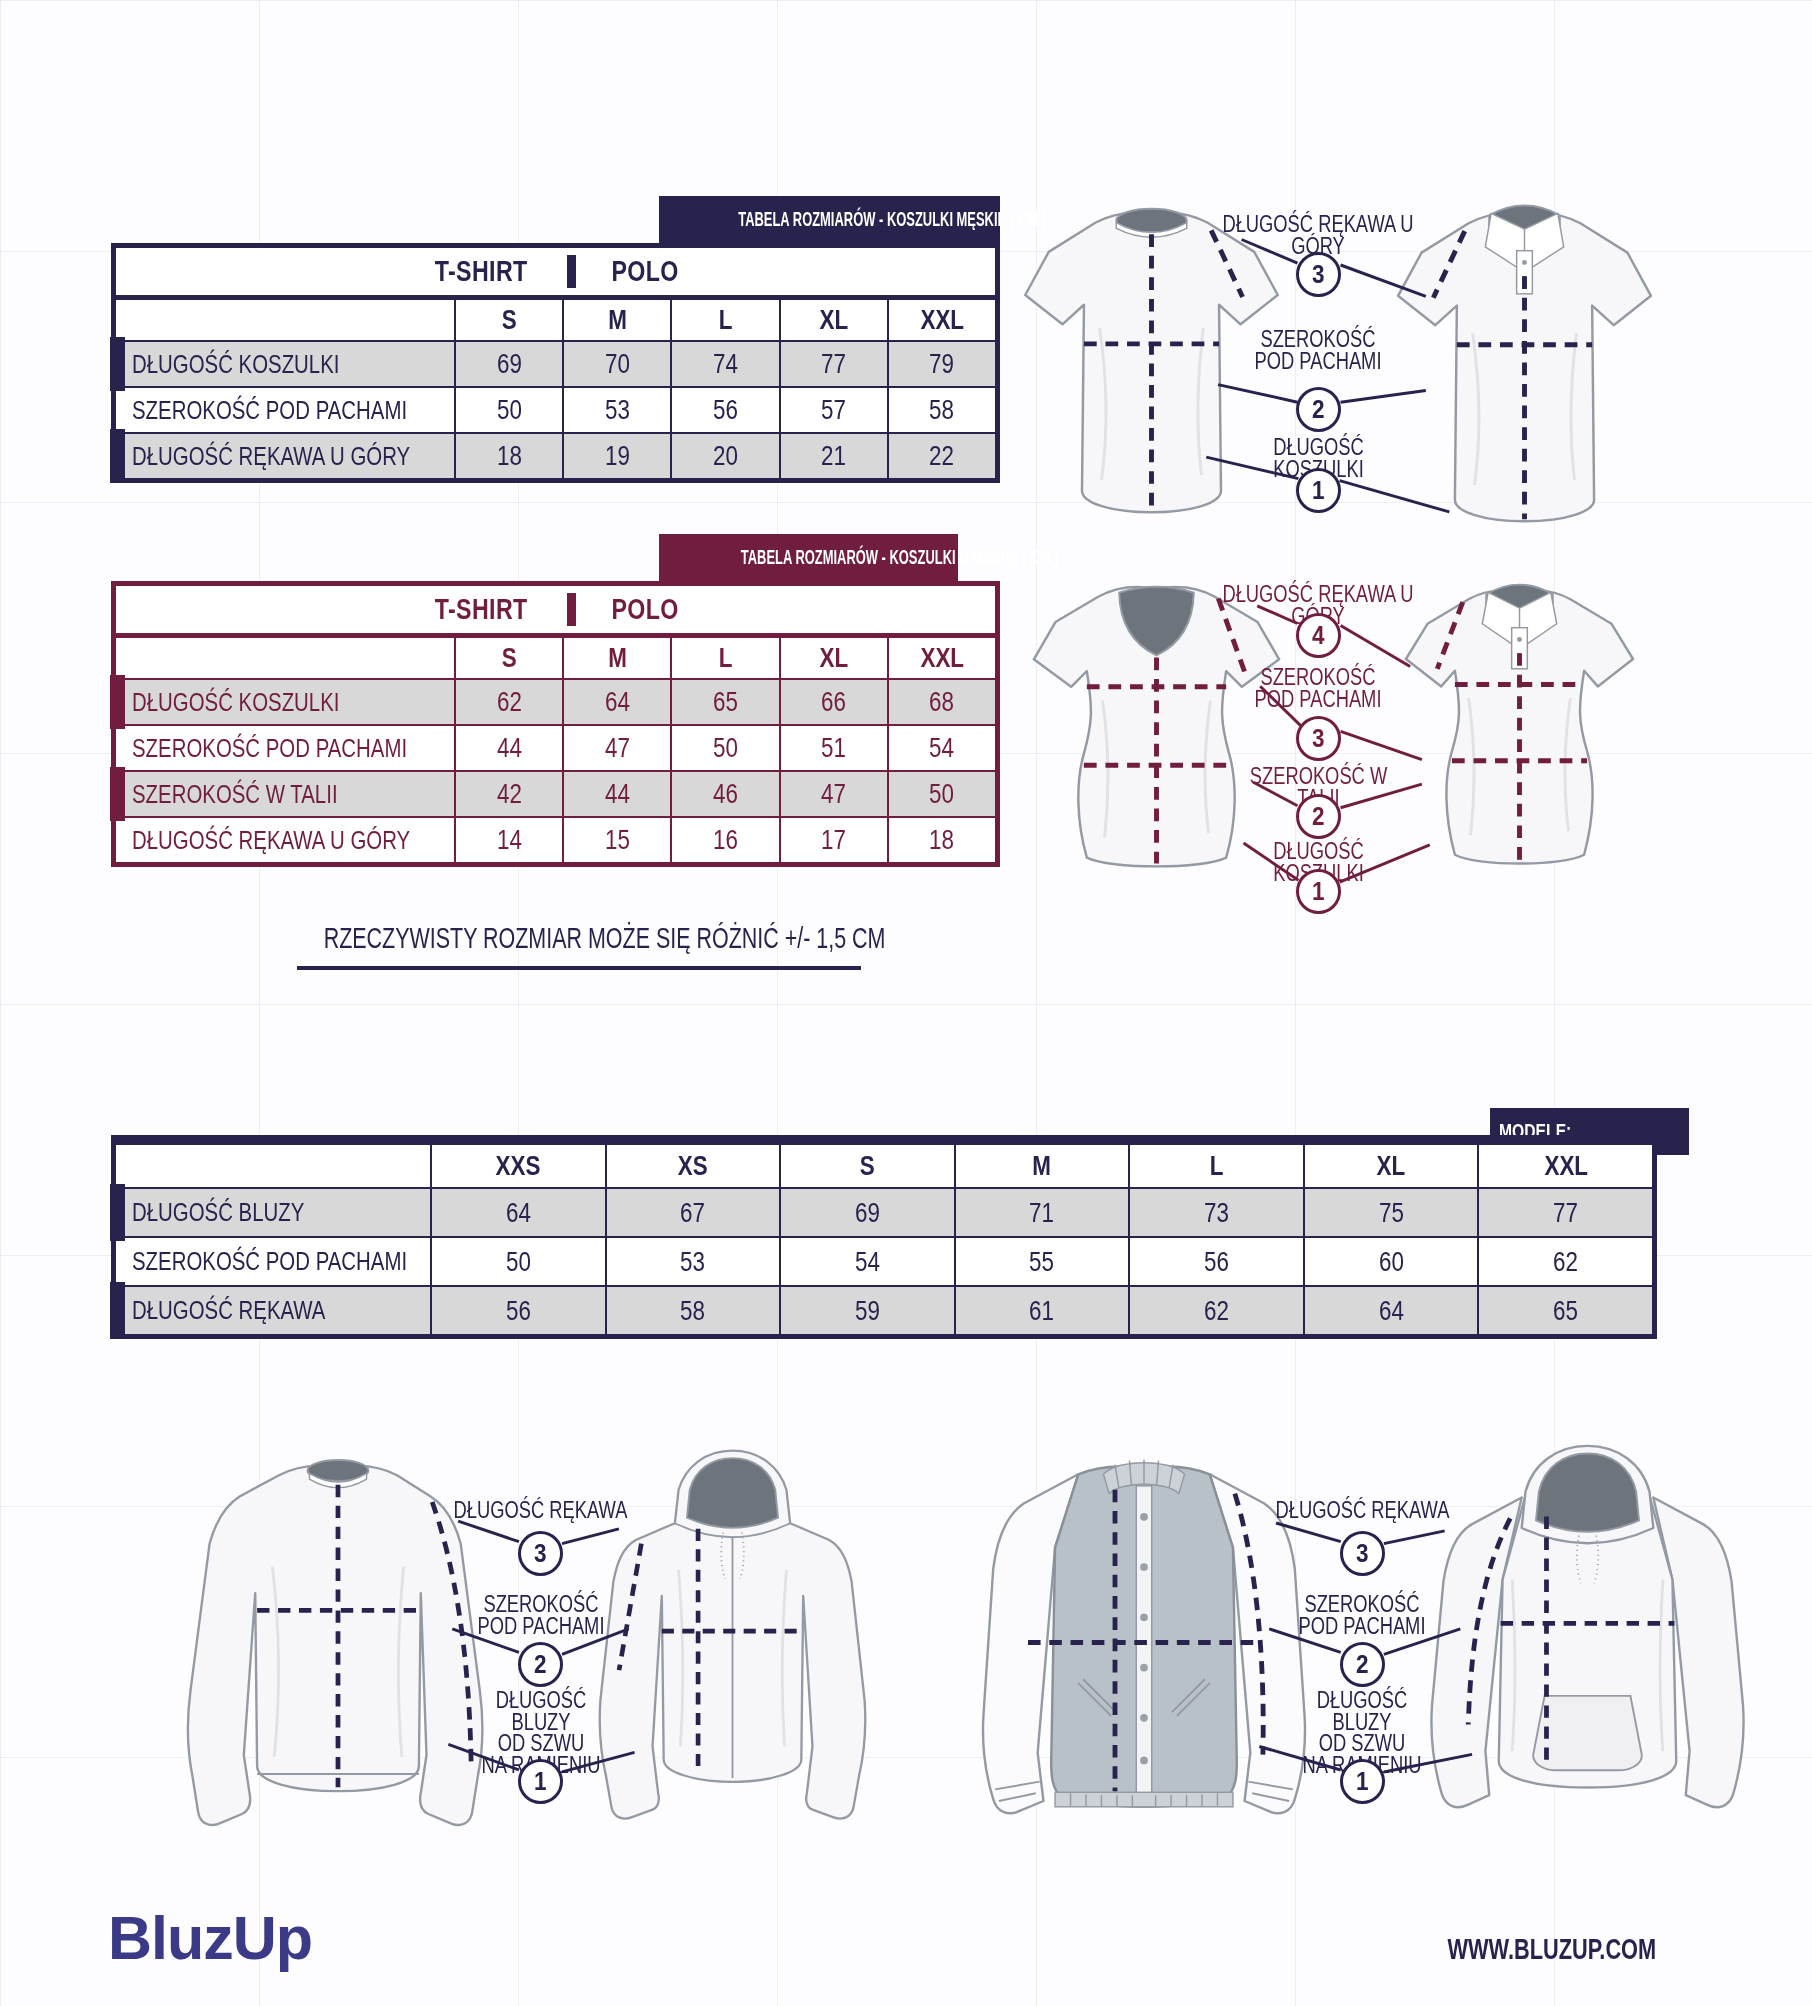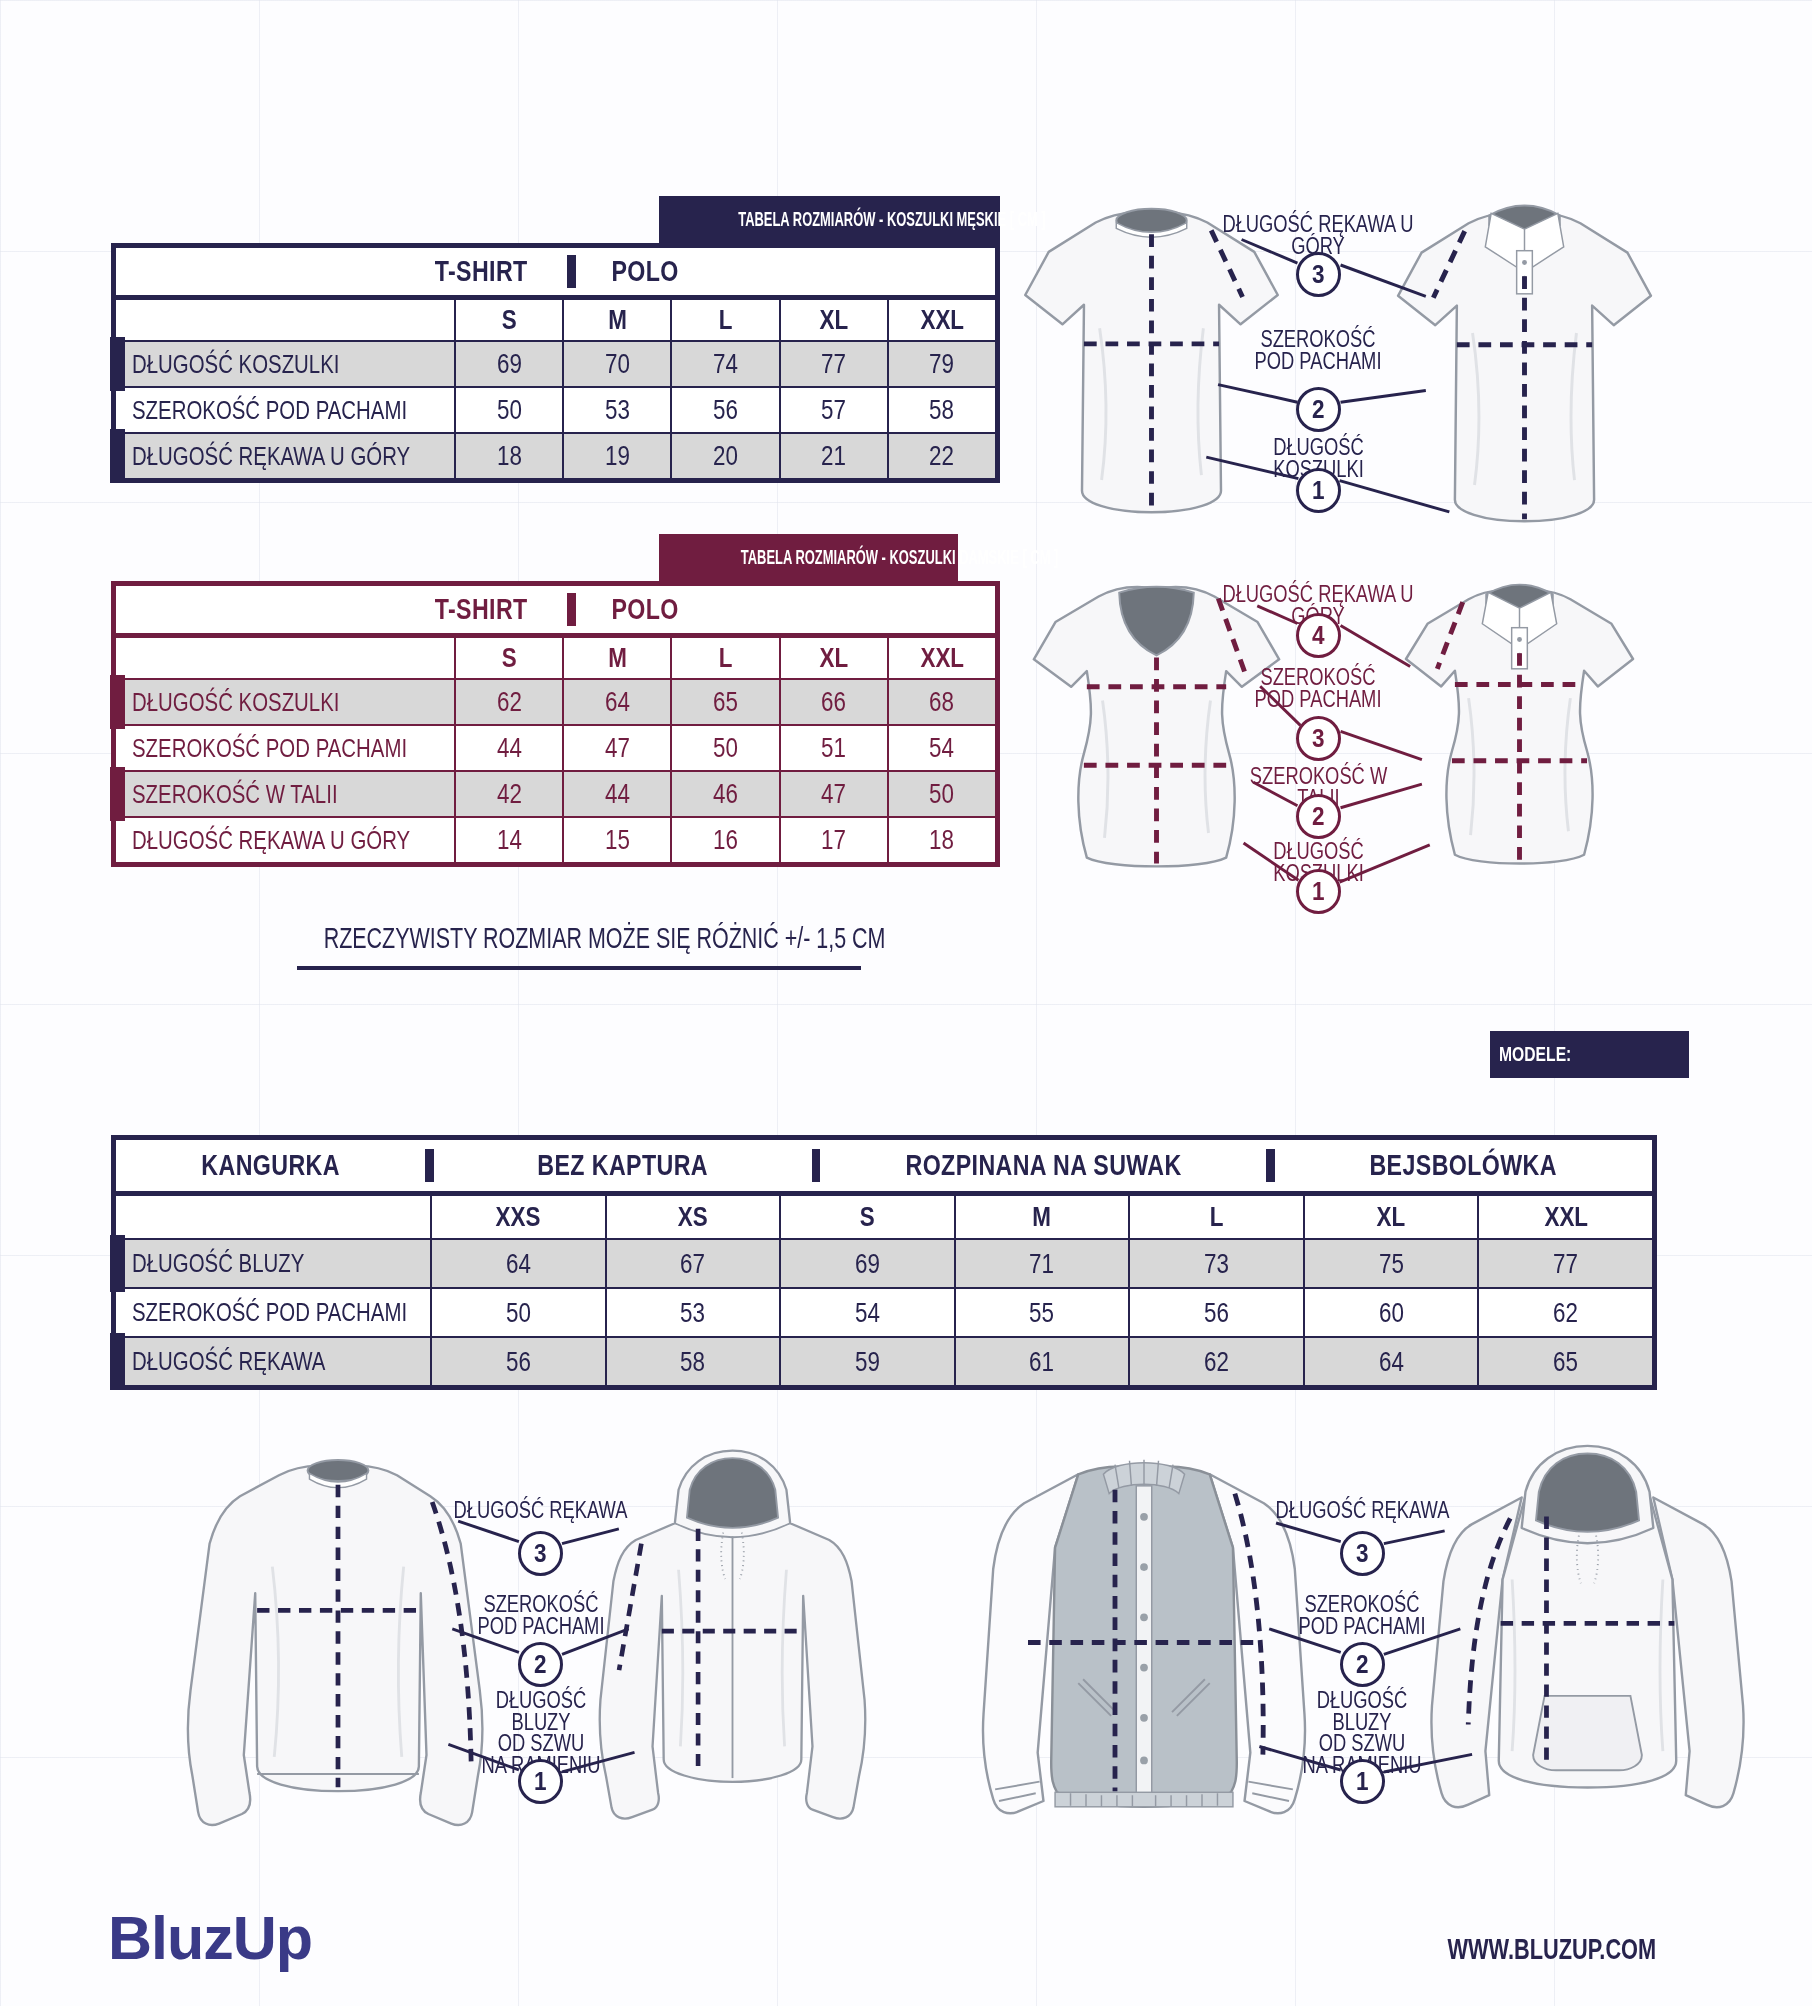--- a/index.html
+++ b/index.html
@@ -393,41 +393,24 @@
     <div class="circ" style="left:1296px;top:869px">
         <span>1</span>
       </div>
   </div>
 
   <div class="abs note">
     <span class="condc">RZECZYWISTY ROZMIAR MOŻE SIĘ RÓŻNIĆ +/- 1,5 CM</span>
   </div>
   <div class="abs noteline"></div>
 
-  <div class="abs badge navy" style="left:1490px;top:1031px;width:199px">
+  <div class="abs badge navy" style="left:1490px;top:1108px;width:199px">
     <span class="condc" style="transform:scaleX(.8)">MODELE:</span>
   </div>
   <div class="abs tbl navy models" style="left:111px;top:1135px;width:1546px">
-    <div class="trow type">
-      <div class="mh" style="flex:20.5">
-          <span class="condc">KANGURKA</span>
-        </div>
-      <span class="vsep" style="margin:0"></span>
-      <div class="mh" style="flex:25">
-          <span class="condc">BEZ KAPTURA</span>
-        </div>
-      <span class="vsep" style="margin:0"></span>
-      <div class="mh" style="flex:29.5">
-          <span class="condc">ROZPINANA NA SUWAK</span>
-        </div>
-      <span class="vsep" style="margin:0"></span>
-      <div class="mh" style="flex:25">
-          <span class="condc">BEJSBOLÓWKA</span>
-        </div>
-    </div>
     <div class="trow sizes rbthick">
       <div class="cell lblcol"></div>
       <div class="cell col">
           <span class="condc szt">XXS</span>
         </div>
       <div class="cell col">
           <span class="condc szt">XS</span>
         </div>
       <div class="cell col">
           <span class="condc szt">S</span>

